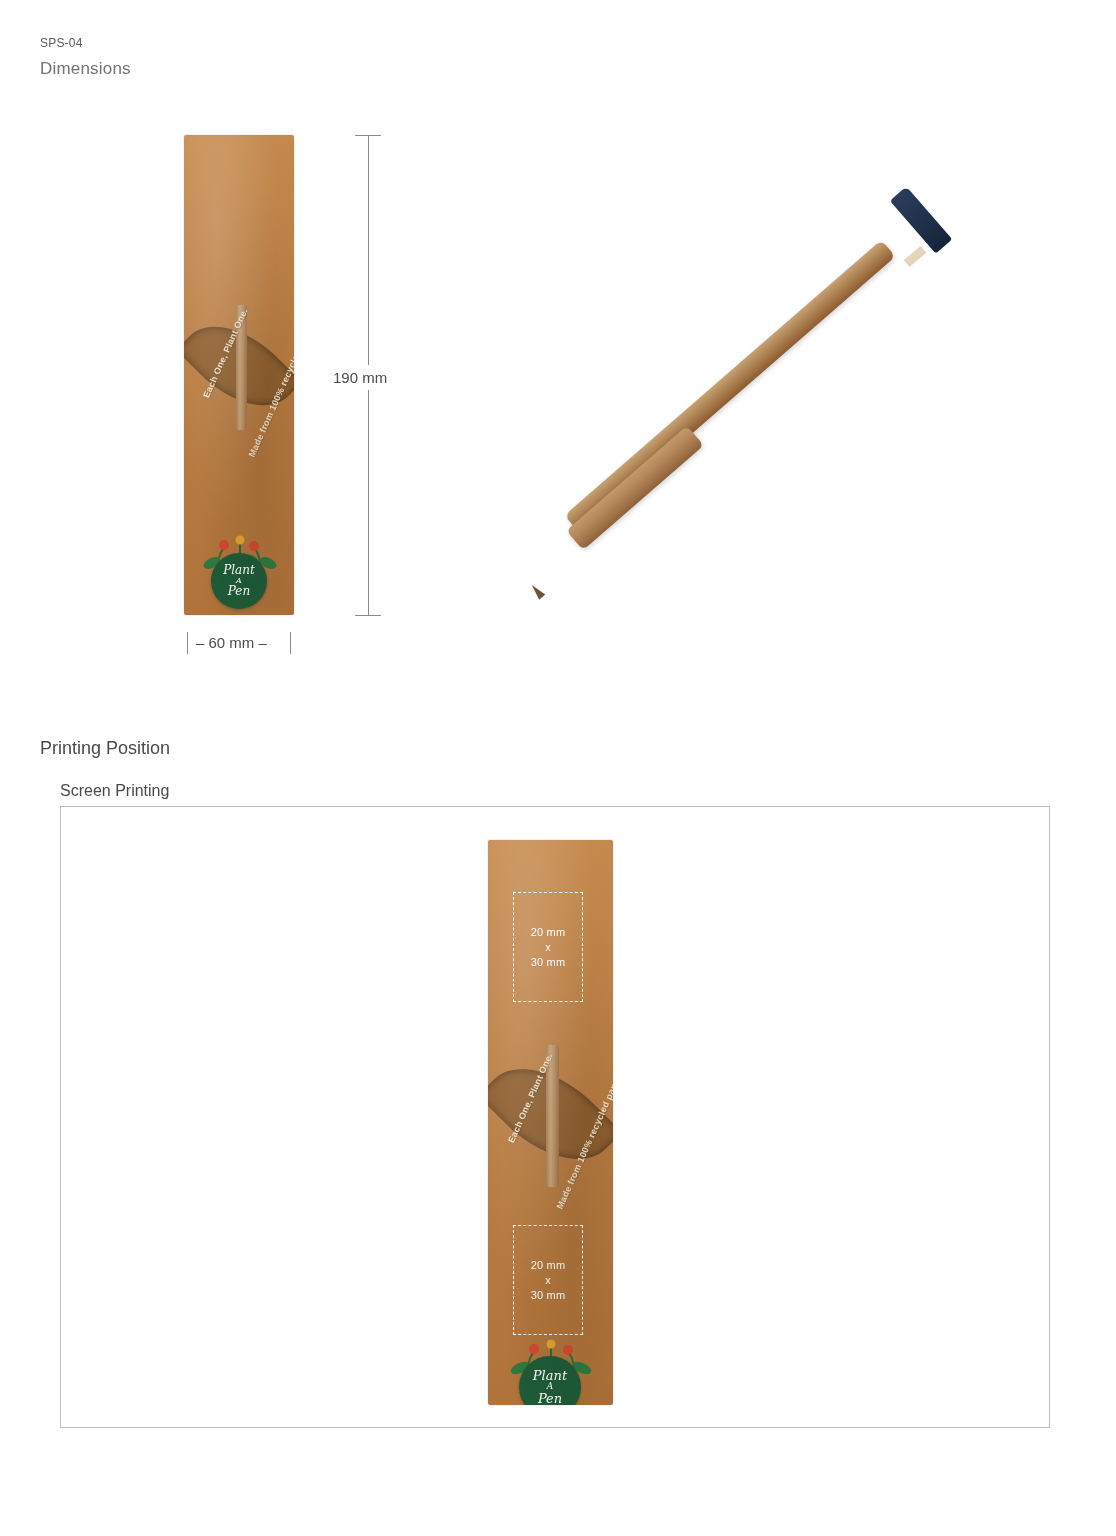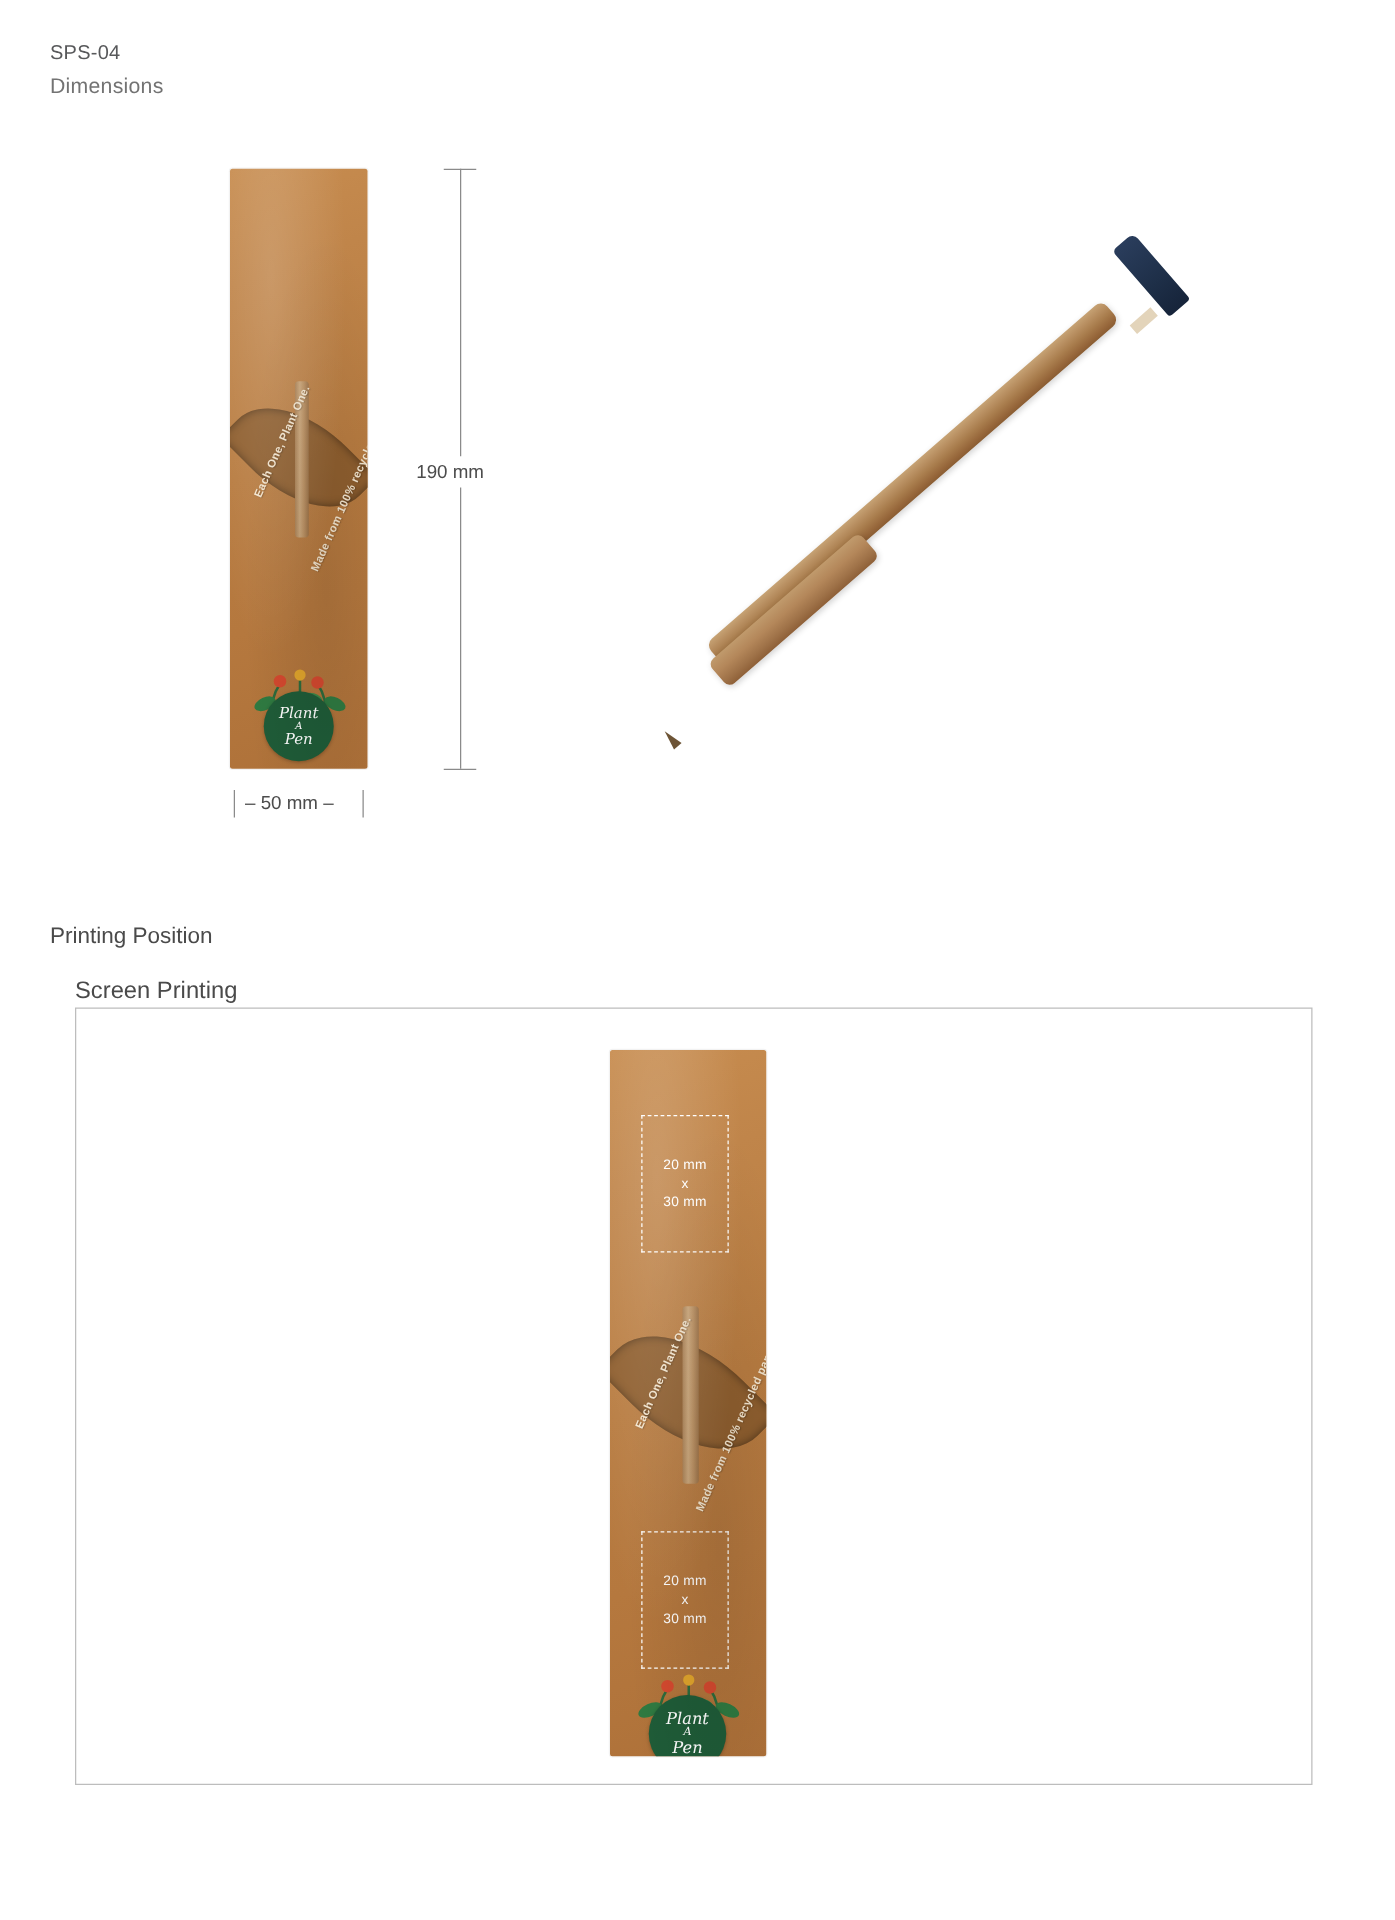--- a/index.html
+++ b/index.html
@@ -8,21 +8,21 @@
     width: 1116px; height: 1536px;
     background: #ffffff;
     font-family: "Liberation Sans", sans-serif;
     color: #4a4a4a;
     overflow: hidden;
   }
   .page { position: relative; width: 1116px; height: 1536px; }
 
   
   .header { position: absolute; left: 40px; top: 30px; }
-  .header .code { font-size: 16px; color: #58595b; letter-spacing: .2px; line-height: 26px; }
+  .header .code { font-size: 12px; color: #58595b; letter-spacing: .2px; line-height: 26px; }
   .header .sub  { font-size: 17px; color: #737373; letter-spacing: .2px; line-height: 26px; }
 
   
   .dims { position: absolute; left: 0; top: 110px; width: 1116px; height: 560px; }
 
   
   .pack {
     position: absolute;
     background: linear-gradient(160deg,#c78c4f 0%, #c0854a 18%, #b87c41 48%, #b5783e 72%, #ae7139 100%);
     border-radius: 2px;
@@ -105,21 +105,21 @@
   }
   .cap-body {
     position:absolute;
     border-radius: 6px;
     background: linear-gradient(180deg,#c09a6c 0%, #b4875a 40%, #9f7248 75%, #8e6038 100%);
     box-shadow: 0 2px 5px rgba(0,0,0,.18);
   }
 
   
   .sec-title { position: absolute; left: 40px; top: 738px; font-size: 18px; color: #4a4a4a; }
-  .sub-title { position: absolute; left: 60px; top: 782px; font-size: 19px; color: #4a4a4a; }
+  .sub-title { position: absolute; left: 60px; top: 782px; font-size: 16px; color: #4a4a4a; }
   .print-frame {
     position: absolute; left: 60px; top: 806px;
     width: 990px; height: 622px;
     border: 1px solid #bdbdbd;
     background: #fff;
   }
   .pack-print { left: 488px; top: 840px; width: 125px; height: 565px; }
 
   .print-area {
     position: absolute;
@@ -173,21 +173,21 @@
       </div>
     </div>
 
     <div class="tick-h" style="left:355px; top:25px; width:26px;"></div>
     <div class="dimline-v" style="left:368px; top:25px; height:480px;"></div>
     <div class="tick-h" style="left:355px; top:505px; width:26px;"></div>
     <div class="dimlabel" style="left:333px; top:255px; background:#fff; padding:4px 0;">190 mm</div>
 
     <div class="tick-v" style="left:187px; top:522px; height:22px;"></div>
     <div class="tick-v" style="left:290px; top:522px; height:22px;"></div>
-    <div class="dimlabel" style="left:196px; top:524px;">– 50 mm –</div>
+    <div class="dimlabel" style="left:196px; top:524px;">– 60 mm –</div>
 
     <div class="pen-photo">
 
       <div class="pen-body" style="left:20px; top:205px; width:420px; height:22px; transform:rotate(-41deg); transform-origin:center;"></div>
       <div class="pen-tipdark" style="left:410px; top:15px; width:22px; height:70px; transform:rotate(-41deg); transform-origin:center;"></div>
       <div class="pen-ring" style="left:404px; top:82px; width:22px; height:9px; transform:rotate(-41deg); transform-origin:center;"></div>
       <div class="pen-nib" style="left:33px; top:413px; transform:rotate(139deg); transform-origin:center;"></div>
 
       <div class="cap-body" style="left:55px; top:305px; width:160px; height:26px; transform:rotate(-41deg); transform-origin:center;"></div>
     </div>

